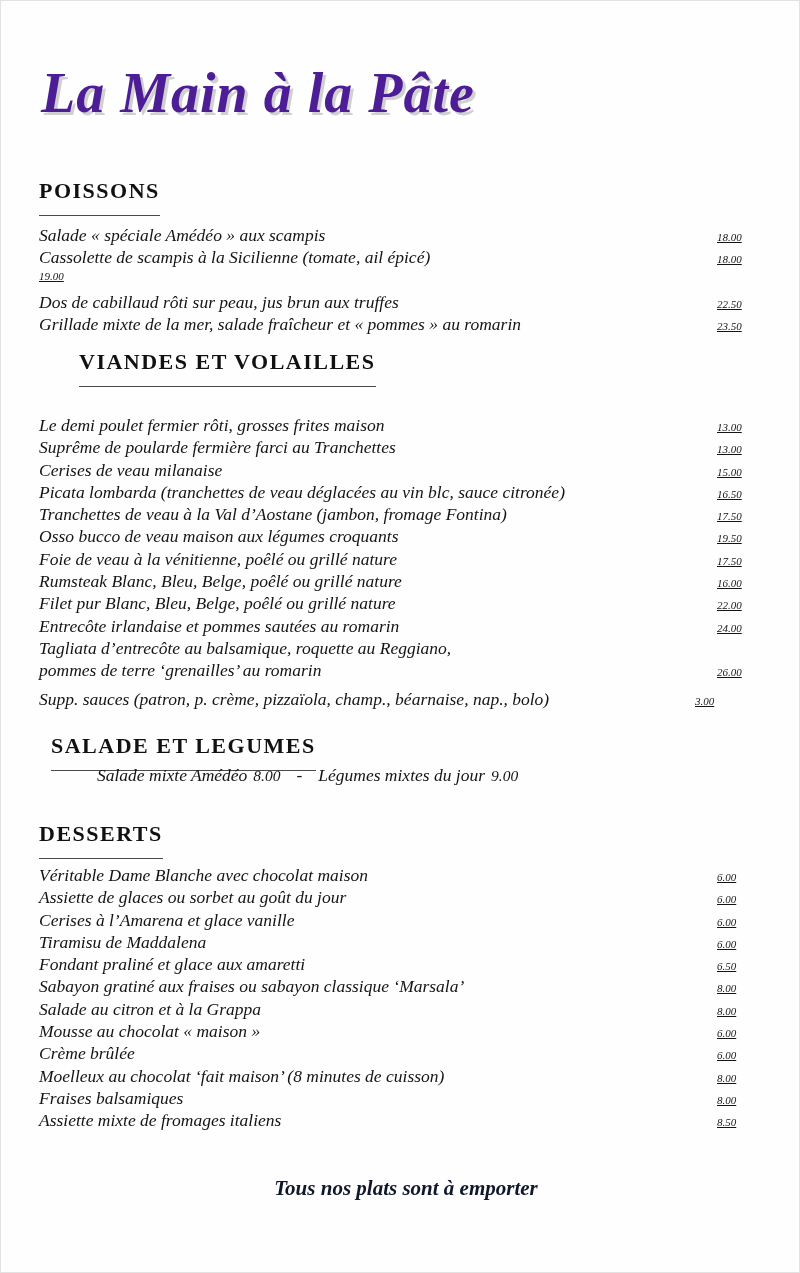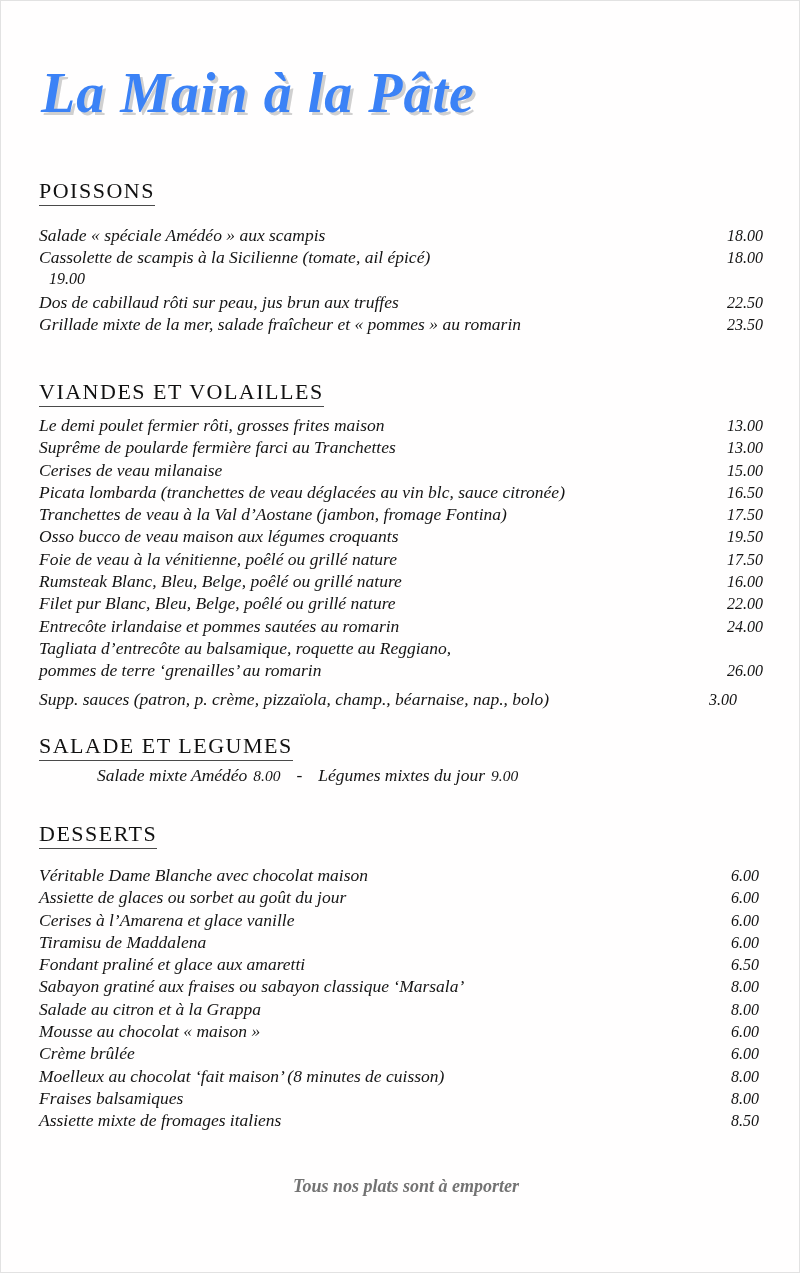--- a/index.html
+++ b/index.html
@@ -29,61 +29,62 @@
   .title {
     position: absolute;
     left: 2px;
     top: 64px;
     font-family: "Liberation Serif", "DejaVu Serif", serif;
     font-style: italic;
     font-weight: bold;
     font-size: 56px;
     line-height: 1;
     letter-spacing: 1px;
-    color: #3b82f6;
+    color: #4c1d95;
     text-shadow: 3px 3px 0 rgba(170,170,170,0.55);
     white-space: nowrap;
     text-align: right;
   }
 
   
   .section-head {
     font-family: "Liberation Serif", "DejaVu Serif", serif;
-    font-weight: normal;
+    font-weight: bold;
     font-size: 22px;
     letter-spacing: 1.5px;
     color: #111111;
     text-transform: uppercase;
     display: inline-block;
     border-bottom: 1.5px solid #4a4a4a;
-    padding-bottom: 1px;
+    padding-bottom: 11px;
     white-space: nowrap;
   }
   .head-wrap { position: absolute; left: 0; }
 
   
   .rows { position: absolute; left: 0; width: 734px; }
   .row {
     display: flex;
     align-items: baseline;
     justify-content: space-between;
     height: 22.3px;
     font-style: italic;
     font-size: 17.5px;
     color: #141414;
     white-space: nowrap;
   }
   .row .name { flex: 0 1 auto; }
   .row .price {
     flex: 0 0 auto;
-    text-align: center;
+    text-align: left;
     min-width: 56px;
-    font-size: 16px;
+    font-size: 11px;
     font-style: italic;
     color: #141414;
+    text-decoration: underline;
   }
   .row.contline .price { min-width: 56px; }
   .row.noprice .price { visibility: hidden; }
   .row.supp .price { margin-right: 22px; }
 
   
   .inline-row {
     position: absolute;
     left: 0;
     width: 734px;
@@ -99,22 +100,22 @@
   .inline-row .amt { font-size: 15.5px; padding-left: 6px; }
 
   
   .footer {
     position: absolute;
     left: 0;
     width: 734px;
     text-align: center;
     font-style: italic;
     font-weight: bold;
-    font-size: 18px;
-    color: #737373;
+    font-size: 21px;
+    color: #0f172a;
   }
 </style>
 </head>
 <body>
 
 <div class="page">
   <div class="inner">
 
     <div class="title">La Main à la Pâte</div>
 
@@ -136,21 +137,21 @@
       <div class="row">
         <span class="name">Dos de cabillaud rôti sur peau, jus brun aux truffes</span>
         <span class="price">22.50</span>
       </div>
       <div class="row">
         <span class="name">Grillade mixte de la mer, salade fraîcheur et « pommes » au romarin</span>
         <span class="price">23.50</span>
       </div>
     </div>
 
-    <div class="head-wrap" style="top:378px;">
+    <div class="head-wrap" style="top:348px;margin-left:40px;">
       <div class="section-head">VIANDES ET VOLAILLES</div>
     </div>
     <div class="rows" style="top:414px;">
       <div class="row">
         <span class="name">Le demi poulet fermier rôti, grosses frites maison</span>
         <span class="price">13.00</span>
       </div>
       <div class="row">
         <span class="name">Suprême de poularde fermière farci au Tranchettes</span>
         <span class="price">13.00</span>
@@ -197,21 +198,21 @@
       </div>
     </div>
 
     <div class="rows" style="top:688px;">
       <div class="row supp">
         <span class="name">Supp. sauces (patron, p. crème, pizzaïola, champ., béarnaise, nap., bolo)</span>
         <span class="price">3.00</span>
       </div>
     </div>
 
-    <div class="head-wrap" style="top:732px;">
+    <div class="head-wrap" style="top:732px;margin-left:12px;">
       <div class="section-head">SALADE ET LEGUMES</div>
     </div>
     <div class="inline-row" style="top:764px;">
       <span>Salade mixte Amédéo</span><span class="amt">8.00</span><span class="sep">-</span><span>Légumes mixtes du jour</span><span class="amt">9.00</span>
     </div>
 
     <div class="head-wrap" style="top:820px;">
       <div class="section-head">DESSERTS</div>
     </div>
     <div class="rows" style="top:864px;">

